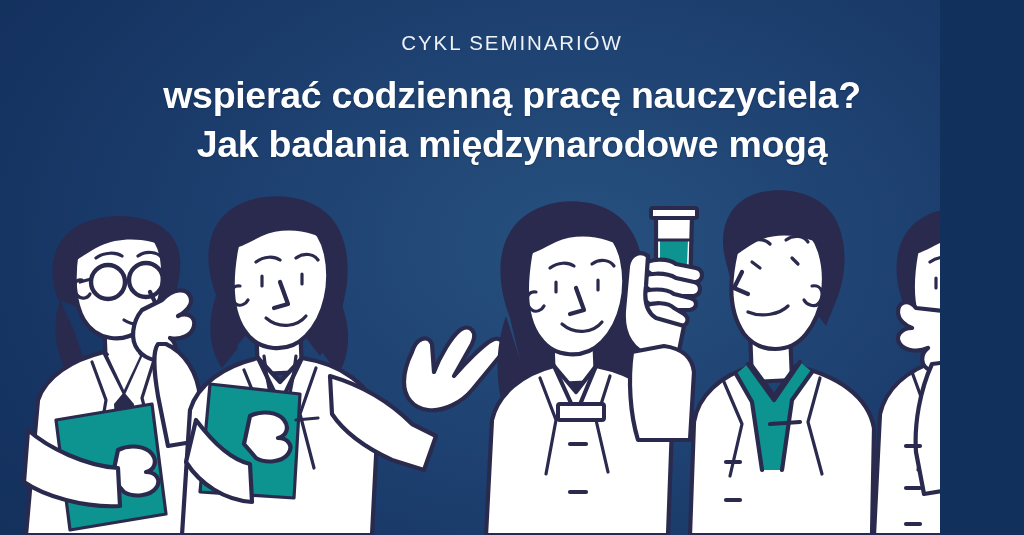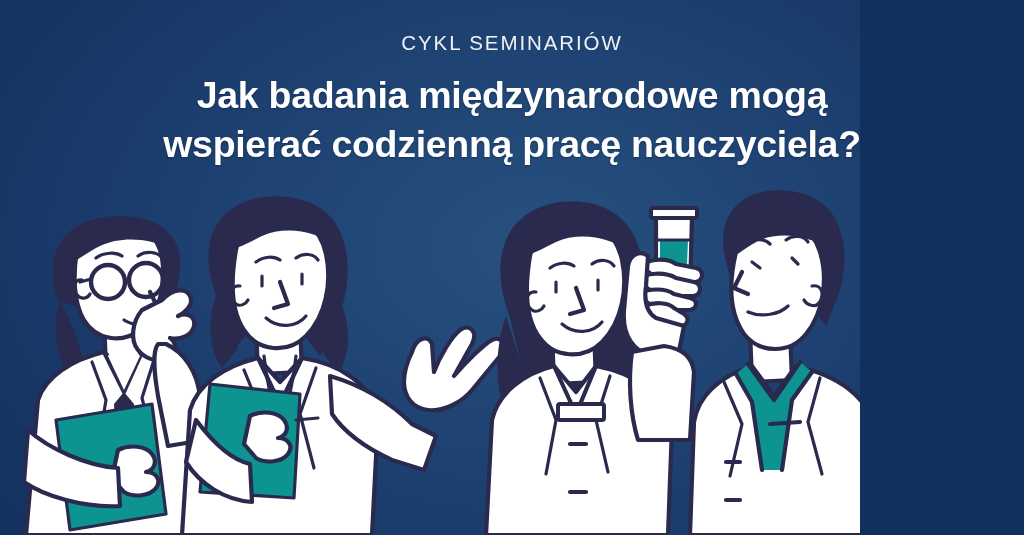--- a/index.html
+++ b/index.html
@@ -2,21 +2,21 @@
 <html><head>
 <meta charset="utf-8">
 <style>
   html,body{margin:0;padding:0;}
   body{
     width:1024px;height:535px;overflow:hidden;
     font-family:"Liberation Sans","DejaVu Sans",sans-serif;
     background:#12305c;
   }
   #banner{
-    position:relative;width:860px;height:535px;overflow:hidden;
+    position:relative;width:940px;height:535px;overflow:hidden;
     background:
       radial-gradient(ellipse 900px 620px at 62% 46%, #27517f 0%, #1d4070 38%, #163462 66%, #112c55 100%);
   }
   #art{position:absolute;left:0;top:0;width:1024px;height:535px;display:block;}
   #text-block{
     position:absolute;left:0;top:0;width:1024px;
     text-align:center;z-index:5;pointer-events:none;
   }
   #eyebrow{
     margin:0;padding-top:33px;
@@ -307,18 +307,18 @@
 
       <path class="ln" d="M906 446 L920 446"></path>
       <path class="ln" d="M906 488 L920 488"></path>
       <path class="ln" d="M906 524 L920 524"></path>
     </g>
   </svg>
 
   <div id="text-block">
     <p id="eyebrow">CYKL SEMINARIÓW</p>
     <h1 id="title">
+      <span class="ln">wspierać codzienną pracę nauczyciela?</span>
       <span class="ln">Jak badania międzynarodowe mogą</span>
-      <span class="ln">wspierać codzienną pracę nauczyciela?</span>
     </h1>
   </div>
 
 </div>
 
 </body></html>

